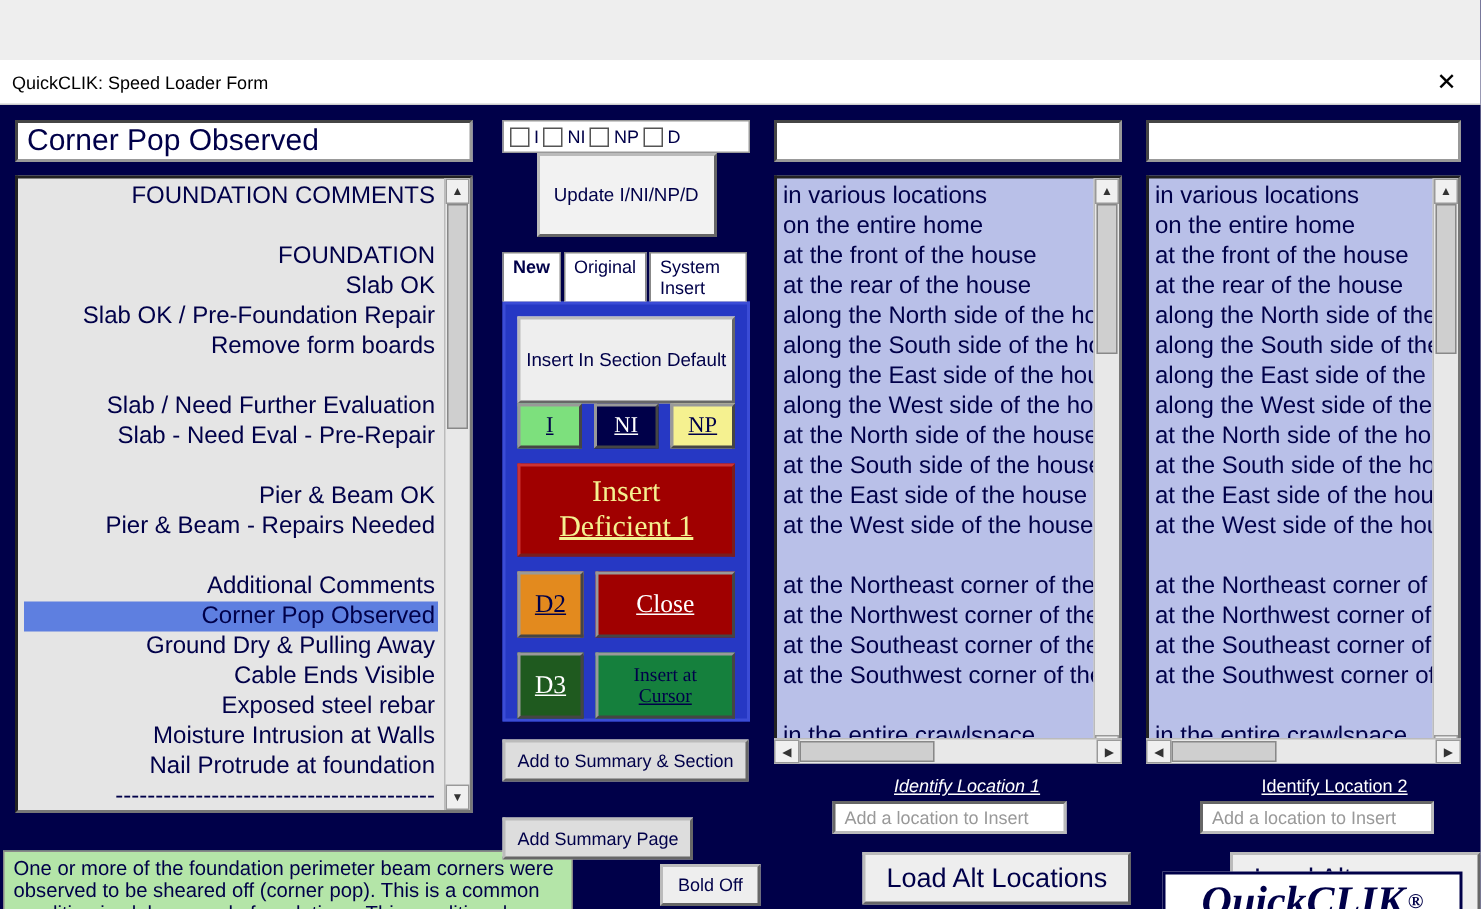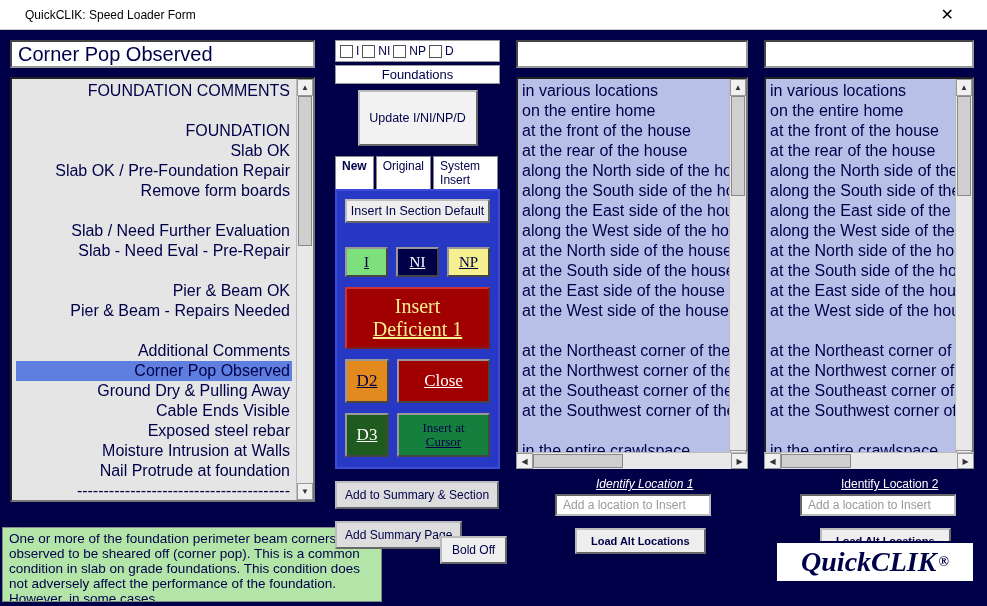--- a/index.html
+++ b/index.html
@@ -10,23 +10,24 @@
     width: 987px;
     height: 606px;
     overflow: hidden;
   }
   .titlebar {
     height: 30px;
     background: #fff;
     border-bottom: 1px solid #ccc;
     display: flex;
     align-items: center;
-    padding: 0 25px;
+    padding: 0 8px;
     font-size: 12px;
     color: #000;
+    margin-top: 40px;
   }
   .titlebar .title { flex: 1; }
   .titlebar .close { font-size: 16px; cursor: pointer; padding: 0 8px; }
   .workspace {
     background: #000049;
     width: 100%;
     height: 576px;
     padding: 10px;
     position: relative;
   }
@@ -161,22 +162,22 @@
     width: 165px;
     height: 280px;
     padding: 8px;
   }
   .ins-default {
     background:#eee;
     border:2px outset #bbb;
     text-align:center;
     font-size:12.5px;
     color:#000049;
-    padding: 3px 0;
-    margin-bottom: 24px;
+    padding: 20px 0;
+    margin-bottom: 0;
     cursor:pointer;
   }
   .ini-row { display:flex; gap:8px; margin-bottom:10px; }
   .ini-btn {
     flex:1; height:30px;
     display:flex;align-items:center;justify-content:center;
     font-size:15px; font-family: "Times New Roman", serif;
     border:2px outset #999;
     cursor:pointer;
     text-decoration: underline;
@@ -210,21 +211,21 @@
     flex:1; height:44px;
     display:flex;flex-direction:column;align-items:center;justify-content:center;
     border:2px outset #999;
     font-family:"Times New Roman",serif;
     cursor:pointer;
   }
   .close-btn { background:#a00000; color:#fff; font-size:17px; }
   .close-btn .u { text-decoration:underline; }
   .cursor-btn { background:#15803d; color:#000049; font-size:13px; line-height:14px; }
   .cursor-btn .u { text-decoration:underline; }
-  .below-btns { display:flex; flex-direction:column; gap:12px; margin-top:12px;justify-content:flex-end; }
+  .below-btns { display:flex; flex-direction:column; gap:24px; margin-top:12px;justify-content:flex-end; }
   .gray-btn {
     background:#ddd; border:2px outset #bbb;
     font-size:12px; color:#000049;
     padding:5px 8px; cursor:pointer;
     width: fit-content;
   }
   .bold-off {
     position:absolute;
     left: 440px; top: 506px;
     background:#eee; border:2px outset #bbb;
@@ -278,22 +279,22 @@
     background:#fff; border:2px inset #bbb;
     font-size:12px; color:#999;
     padding: 0 6px;
     display:flex; align-items:center;
   }
   .li1 { left:555px; top:464px; width:156px; }
   .li2 { left:800px; top:464px; width:156px; }
   .load-btn {
     position:absolute;
     background:#eee; border:2px outset #bbb;
-    font-size:11px; color:#000049;
-    padding: 5px 14px; cursor:pointer;font-weight:bold;
+    font-size:18px; color:#000049;
+    padding: 5px 14px; cursor:pointer;
   }
   .lb1 { left:575px; top:498px; }
   .lb2 { left:820px; top:498px; }
 
   .logo {
     position:absolute;
     right: 12px; bottom: 23px;
     width: 200px; height: 42px;
     background:#fff;
     border: 2px solid #000049;
@@ -355,21 +356,20 @@
     <div class="chk-row">
       <div class="chk"></div>
         <span>I</span>
       <div class="chk"></div>
         <span>NI</span>
       <div class="chk"></div>
         <span>NP</span>
       <div class="chk"></div>
         <span>D</span>
     </div>
-    <div class="cat-label">Foundations</div>
     <div class="update-btn">Update I/NI/NP/D</div>
     <div class="tabs">
       <div class="tab active">New</div>
       <div class="tab">Original</div>
       <div class="tab">System Insert</div>
     </div>
     <div class="tab-panel">
       <div class="ins-default">Insert In Section Default</div>
       <div class="ini-row">
         <div class="ini-btn ini-I">I</div>

